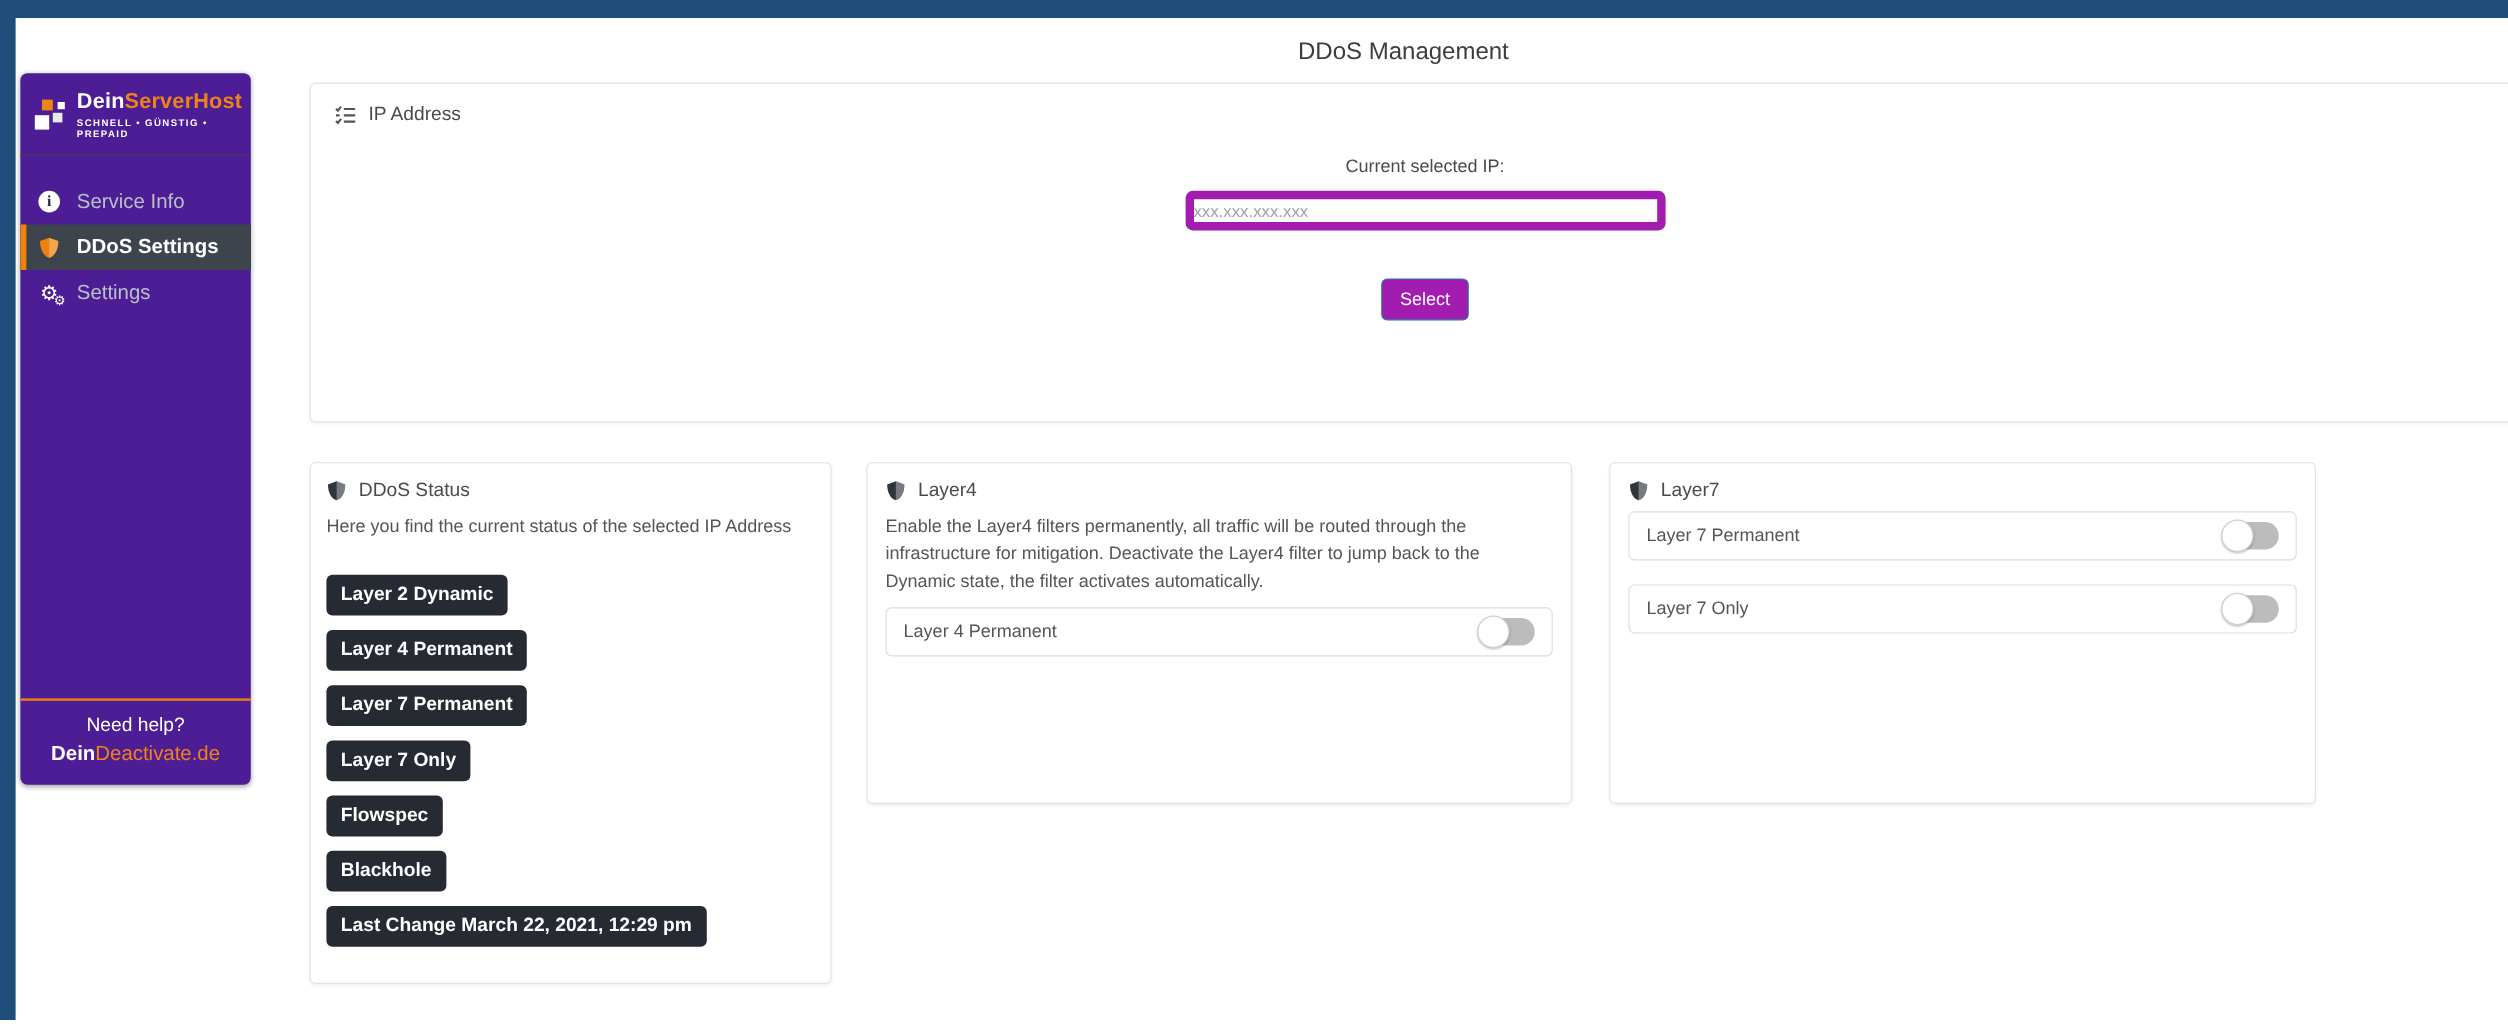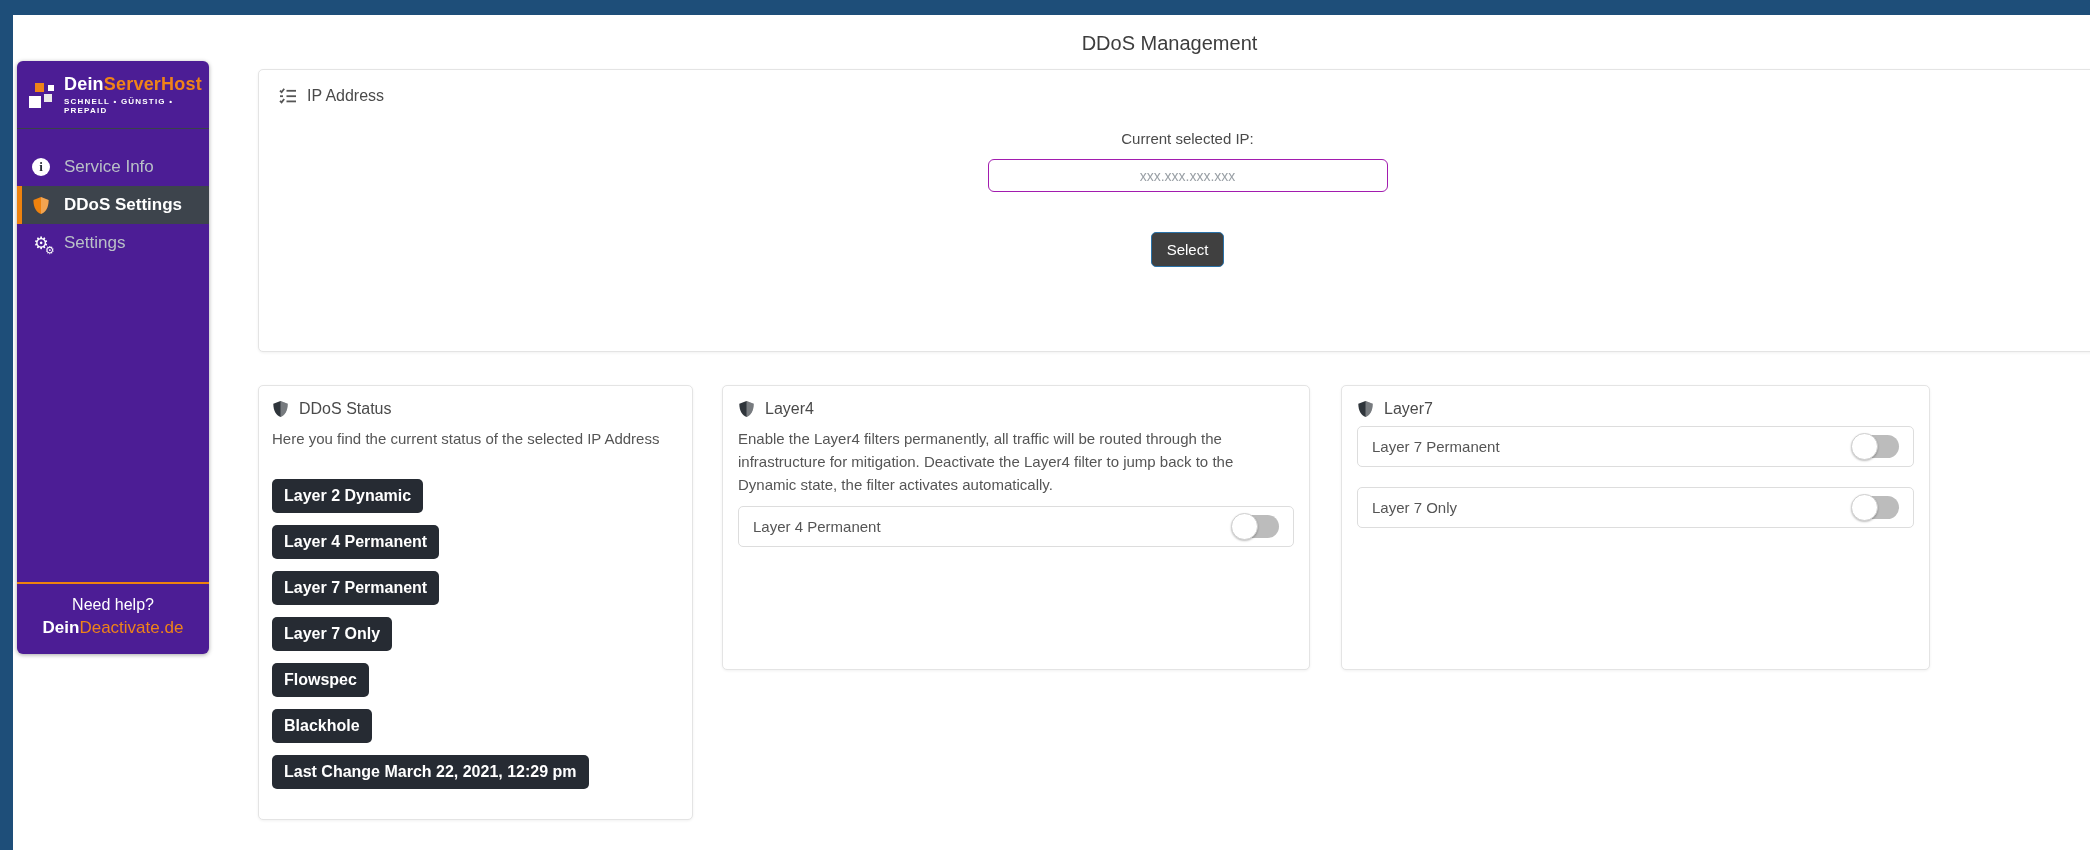--- a/index.html
+++ b/index.html
@@ -46,25 +46,25 @@
   .main-title { position:absolute; left:258px; top:32px; width:1823px; text-align:center;
                 font-size:20px; color:#3d3d3d; }
 
   .card { position:absolute; background:#fff; border:1px solid #e4e4e4; border-radius:5px;
           box-shadow:0 1px 3px rgba(0,0,0,.06); }
   .card-head { display:flex; align-items:center; gap:10px; font-size:16px; color:#4a4a4a; }
   .card-head svg { flex:0 0 auto; }
 
   .ip-card { left:258px; top:69px; width:1859px; height:283px; padding:17px 20px; }
   .ip-label { text-align:center; font-size:15px; color:#4a4a4a; margin-top:25px; }
-  .ip-input { display:block; margin:12px auto 0; width:400px; height:33px; text-align:center;
-              font-size:14px; color:#444; border:1px solid #a21caf; border-radius:6px;
+  .ip-input { display:block; margin:12px auto 0; width:400px; height:33px; 
+              font-size:14px; color:#444; border:7px solid #a21caf; border-radius:6px;
               outline:none; font-family:inherit; }
   .ip-input::placeholder { color:#9aa0a6; }
-  .select-btn { display:block; margin:40px auto 0; padding:8px 15px; background:#404040;
+  .select-btn { display:block; margin:40px auto 0; padding:8px 15px; background:#a21caf;
                 color:#fff; border:1px solid #2a72a8; border-radius:5px; font-size:15px;
                 font-family:inherit; cursor:pointer; }
 
   .status-card { left:258px; top:385px; width:435px; height:435px; padding:14px 13px; }
   .card-desc { font-size:15px; color:#555; line-height:23px; margin-top:9px; }
   .badges { margin-top:29px; }
   .badge { display:table; background:#262b33; color:#fff; font-size:16px; font-weight:bold;
            padding:8px 12px; border-radius:5px; margin-bottom:12px; white-space:nowrap; }
 
   .layer4-card { left:722px;  top:385px; width:588px; height:285px; padding:14px 15px; }

